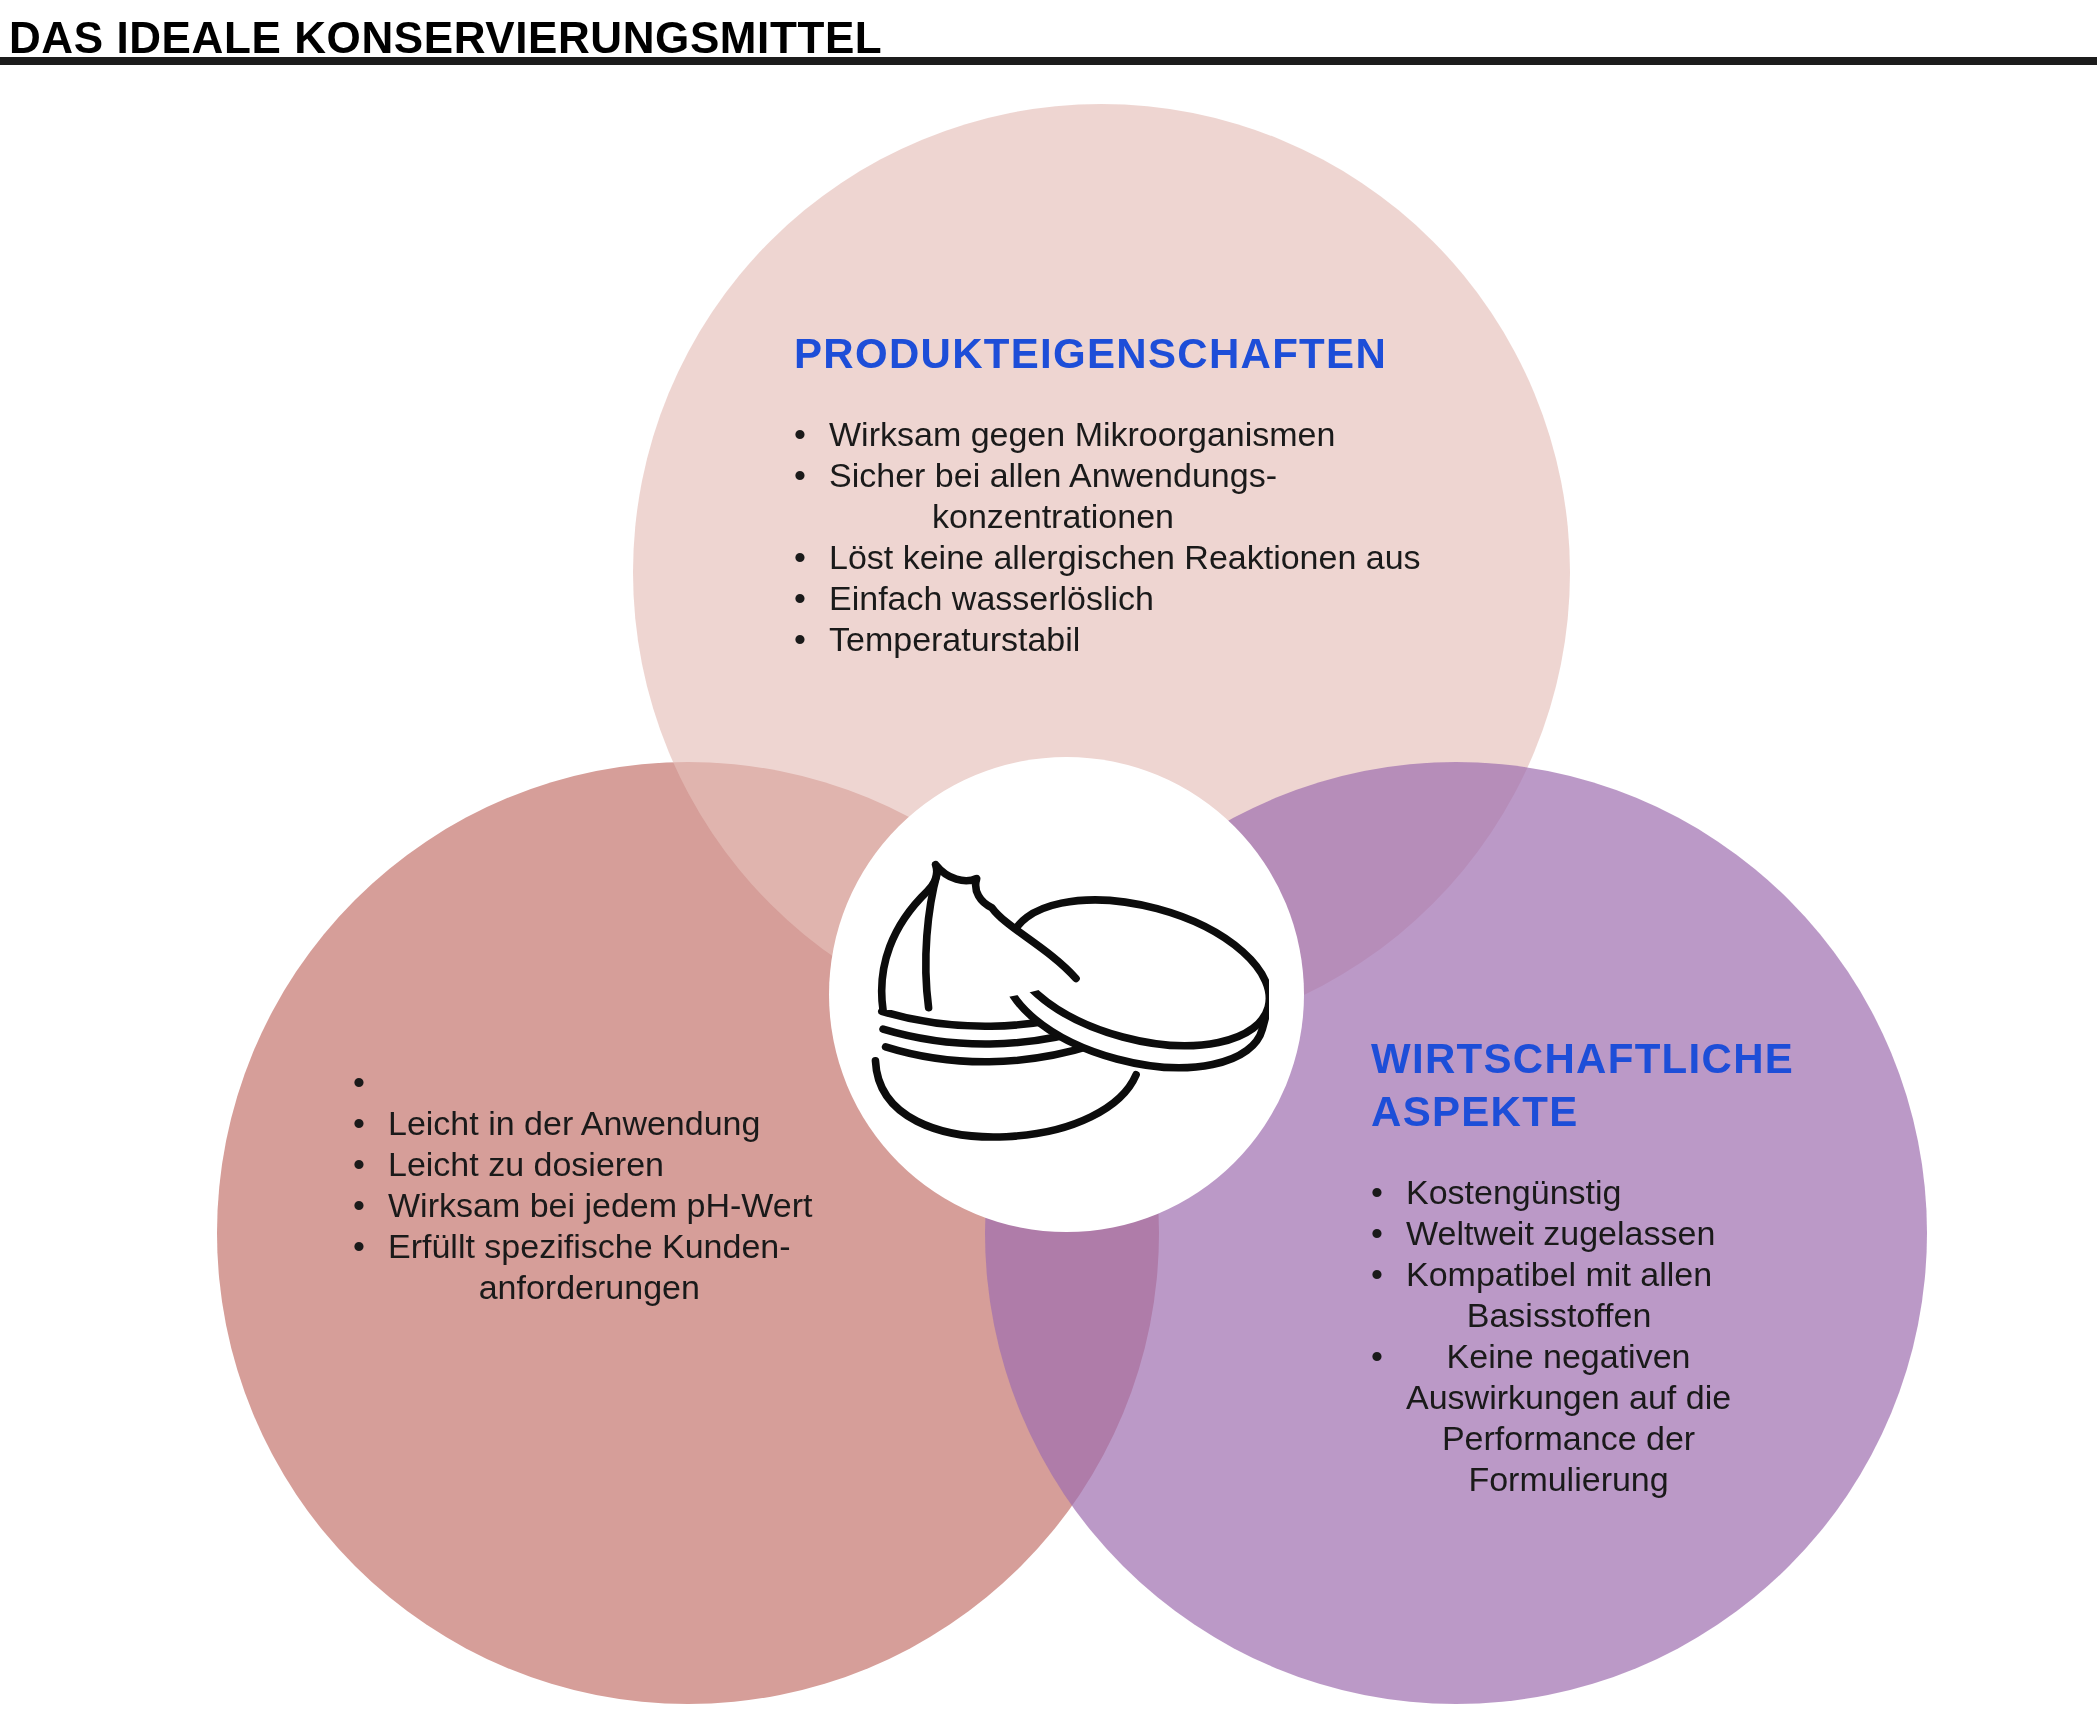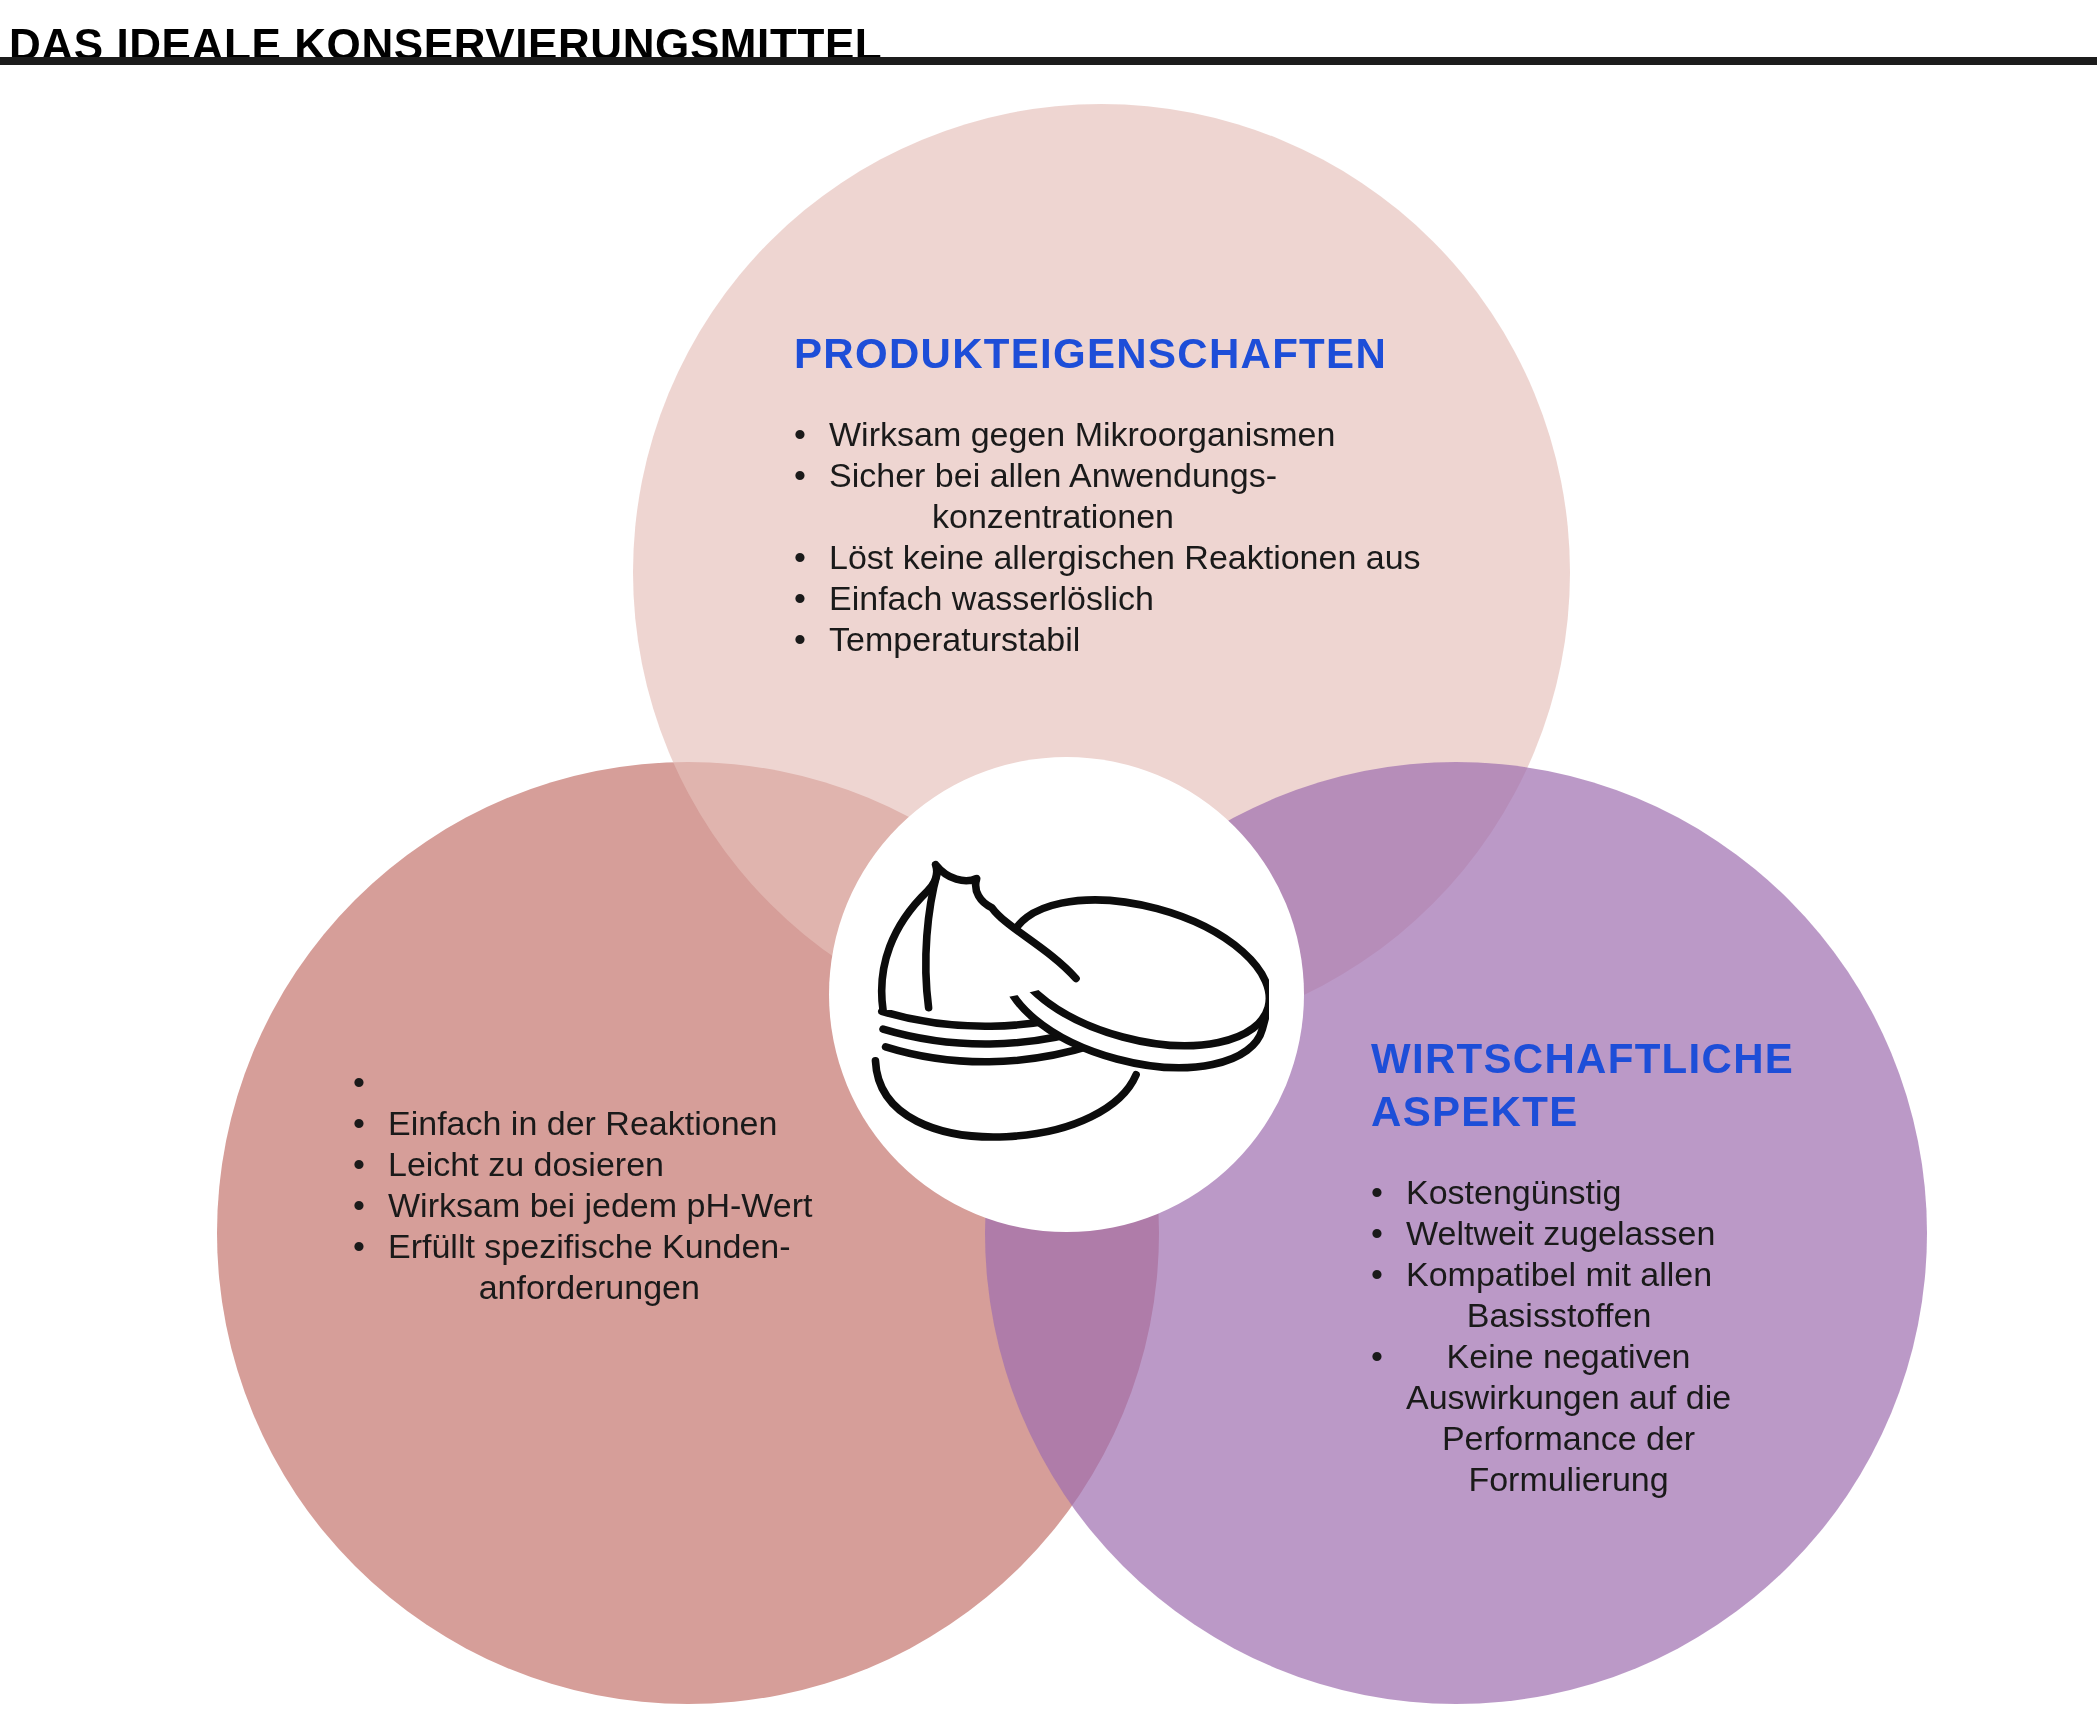--- a/index.html
+++ b/index.html
@@ -1,21 +1,21 @@
 <!DOCTYPE html>
 <html style="font-size:10px"><head>
 <meta charset="utf-8">
 <style>
   html,body{margin:0;padding:0;background:#ffffff;}
   .canvas{
     position:relative;width:2097px;height:1736px;overflow:hidden;background:#ffffff;
     font-family:"Liberation Sans", sans-serif;color:#1a1a1a;
   }
   .page-title{
-    position:absolute;left:8.9px;top:20px;
+    position:absolute;left:8.9px;top:13px;
     font-size:44px;font-weight:bold;letter-spacing:0.6px;color:#000000;white-space:nowrap;
   }
   .title-rule{
     position:absolute;left:0;top:57px;width:2097px;height:8.2px;background:#1c1c1c;
   }
   .circle{position:absolute;border-radius:50%;}
   .circle-left{
     left:217px;top:762px;width:942px;height:942px;
     background:rgb(214,158,153);z-index:1;
   }
@@ -110,21 +110,21 @@
     </ul>
   </div>
 
   <div class="textblock" style="left:353px;top:1032px;">
     <ul class="bullets" style="margin-top:30px;">
       <li>
           <span class="b">•</span>
         </li>
       <li>
           <span class="b">•</span>
-          <span class="t">Einfach in der Reaktionen</span>
+          <span class="t">Leicht in der Anwendung</span>
         </li>
       <li>
           <span class="b">•</span>
           <span class="t">Leicht zu dosieren</span>
         </li>
       <li>
           <span class="b">•</span>
           <span class="t">Wirksam bei jedem pH-Wert</span>
         </li>
       <li>

